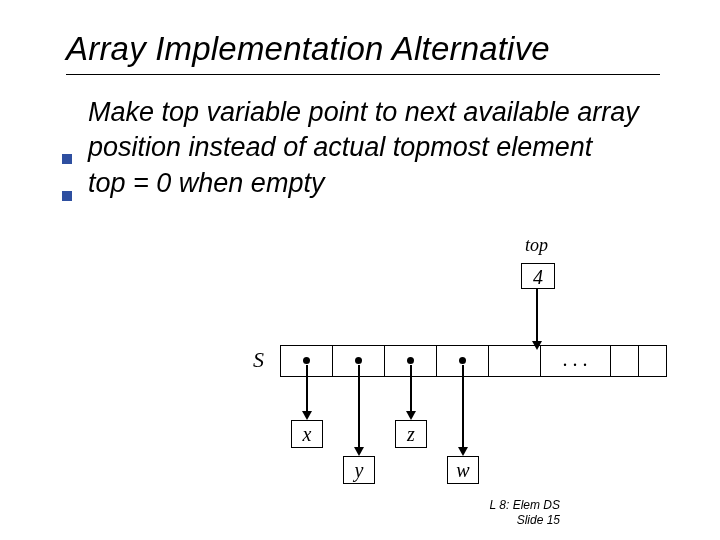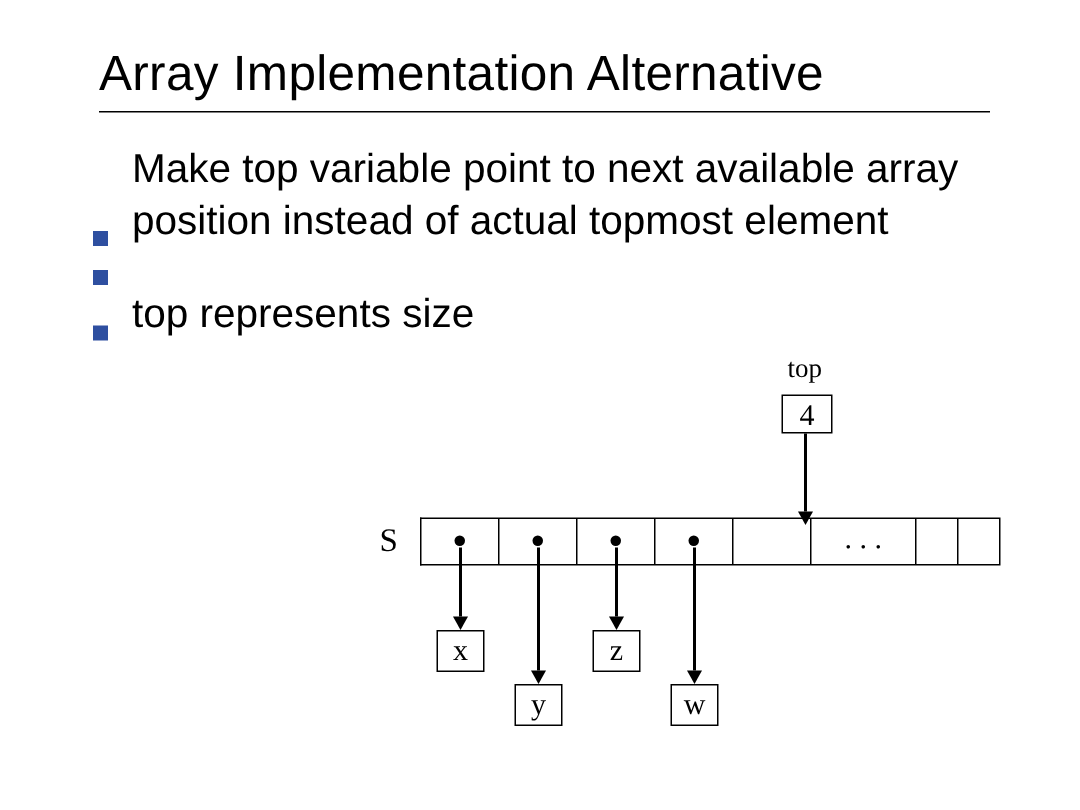--- a/index.html
+++ b/index.html
@@ -10,20 +10,21 @@
     background: #fff;
     font-family: Verdana, Geneva, sans-serif;
     color: #000;
     overflow: hidden;
   }
   .slide {
     position: relative;
     width: 576px;
     height: 540px;
     box-sizing: border-box;
+    font-style: italic;
   }
 
   
   .title {
     position: absolute;
     left: 66px;
     top: 30px;
     font-size: 33px;
     font-weight: 400;
     letter-spacing: 0.2px;
@@ -195,24 +196,21 @@
   <div class="title">Array Implementation Alternative</div>
   <div class="title-rule"></div>
 
   <div class="bullets">
     <div class="bullet-row">
       <div class="bullet-sq"></div>
       <div class="bullet-text">Make top variable point to next available array position instead of actual topmost element</div>
     </div>
     <div class="bullet-row">
       <div class="bullet-sq"></div>
-    </div>
-    <div class="bullet-row">
-      <div class="bullet-sq"></div>
-      <div class="bullet-text">top represents size</div>
+      <div class="bullet-text">top = 0 when empty</div>
     </div>
   </div>
 
   <div class="top-label">top</div>
   <div class="top-box">4</div>
   <div class="top-arrow">
     <div class="shaft"></div>
     <div class="head"></div>
   </div>
 
@@ -237,14 +235,18 @@
   <div class="down-arrow" style="left:306px; top:365px; height:46px;"></div>
   <div class="down-arrow" style="left:358px; top:365px; height:82px;"></div>
   <div class="down-arrow" style="left:410px; top:365px; height:46px;"></div>
   <div class="down-arrow" style="left:462px; top:365px; height:82px;"></div>
 
   <div class="elem-box" style="left:291px; top:420px;">x</div>
   <div class="elem-box" style="left:343px; top:456px;">y</div>
   <div class="elem-box" style="left:395px; top:420px;">z</div>
   <div class="elem-box" style="left:447px; top:456px;">w</div>
 
+  <div class="footer">
+    <div>L 8: Elem DS</div>
+    <div>Slide 15</div>
+  </div>
 
 </div>
 
 </body></html>

